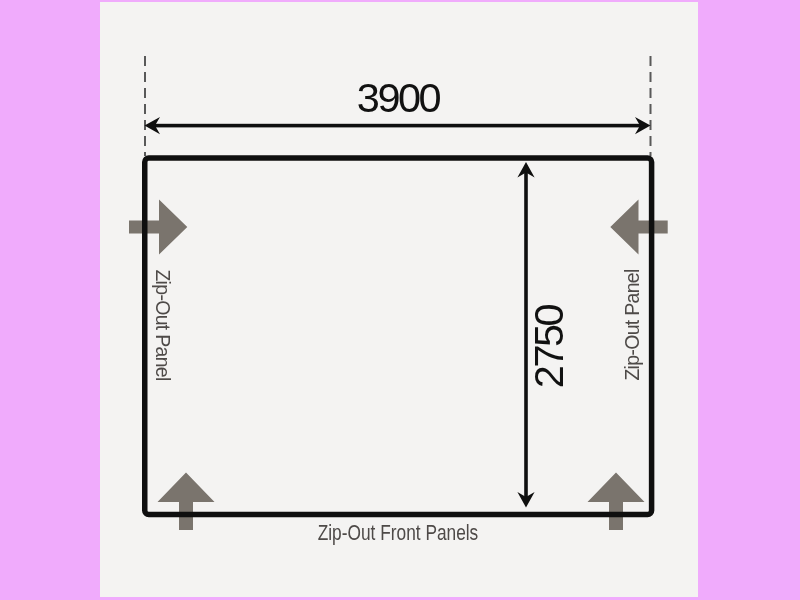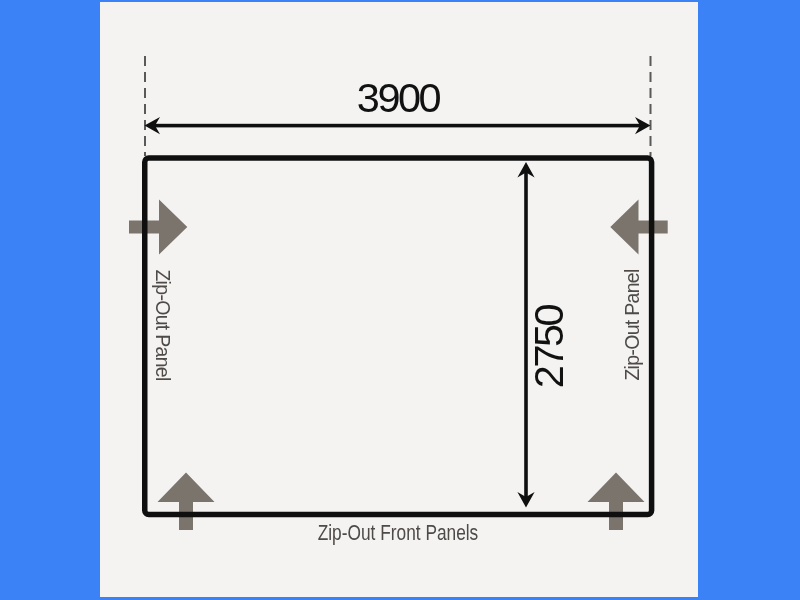--- a/index.html
+++ b/index.html
@@ -1,16 +1,16 @@
 <!DOCTYPE html>
 <html><head>
 <meta charset="utf-8">
 <style>
   html,body{margin:0;padding:0;background:#ffffff;}
-  .page{position:relative;width:800px;height:600px;background:#3b82f6;overflow:hidden;
+  .page{position:relative;width:800px;height:600px;background:#f0abfc;overflow:hidden;
         font-family:"Liberation Sans", sans-serif;}
 </style>
 </head>
 <body>
 <div class="page">
 <svg width="800" height="600" viewBox="0 0 800 600" xmlns="http://www.w3.org/2000/svg">
 
   <rect x="100" y="2" width="598" height="595" fill="#f4f3f2"></rect>
 
   <line x1="145" y1="56" x2="145" y2="156" stroke="#595959" stroke-width="2" stroke-dasharray="10 6"></line>

